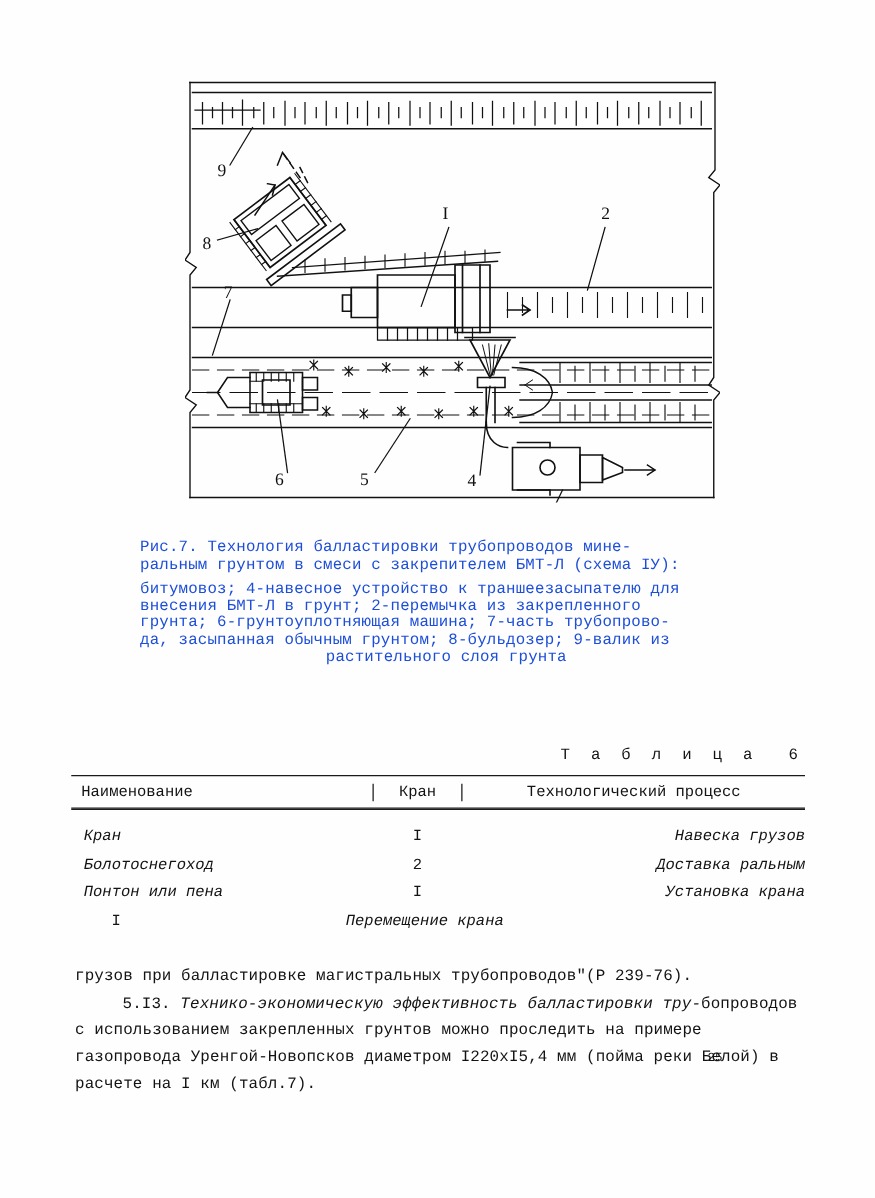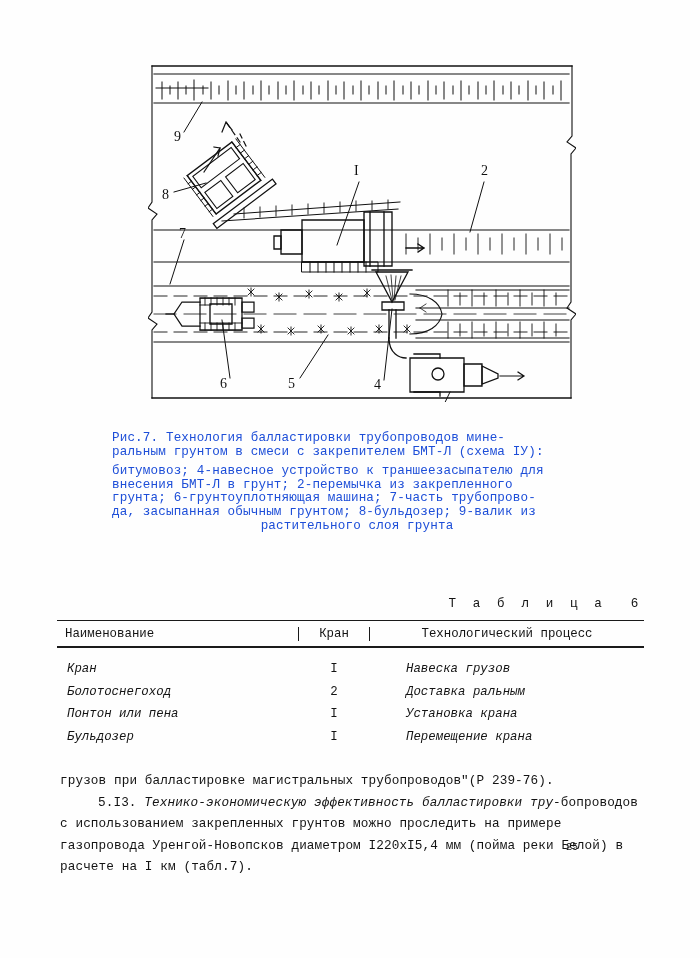--- a/index.html
+++ b/index.html
@@ -116,20 +116,21 @@
   }
   #data-table .data-row .c-count {
     width: 72px;
     text-align: center;
   }
   #data-table .data-row .c-proc {
     width: 274px;
     padding-left: 36px;
     box-sizing: border-box;
     font-style: italic;
+    text-align: right;
   }
 
   
   #body-text {
     position: absolute;
     left: 60px;
     top: 770px;
     width: 584px;
     font-size: 12.7px;
     line-height: 21.5px;
@@ -458,21 +459,20 @@
         <div class="c-name">Болотоснегоход</div>
         <div class="c-count">2</div>
         <div class="c-proc">Доставка ральным</div>
       </div>
       <div class="data-row">
         <div class="c-name">Понтон или пена</div>
         <div class="c-count">I</div>
         <div class="c-proc">Установка крана</div>
       </div>
       <div class="data-row">
-        <div class="c-name">Бульдозер</div>
         <div class="c-count">I</div>
         <div class="c-proc">Перемещение крана</div>
       </div>
     </div>
   </div>
 
   <div id="body-text">
     <p>грузов при балластировке магистральных трубопроводов"(Р 239-76).</p>
     <p class="indent"><span>5.I3. </span><span class="it">Технико-экономическую эффективность балластировки тру-</span><span>бопроводов с использованием закрепленных грунтов можно проследить на примере газопровода Уренгой-Новопсков диаметром I220хI5,4 мм (пойма реки Белой) в расчете на I км (табл.7).</span></p>
   </div>

